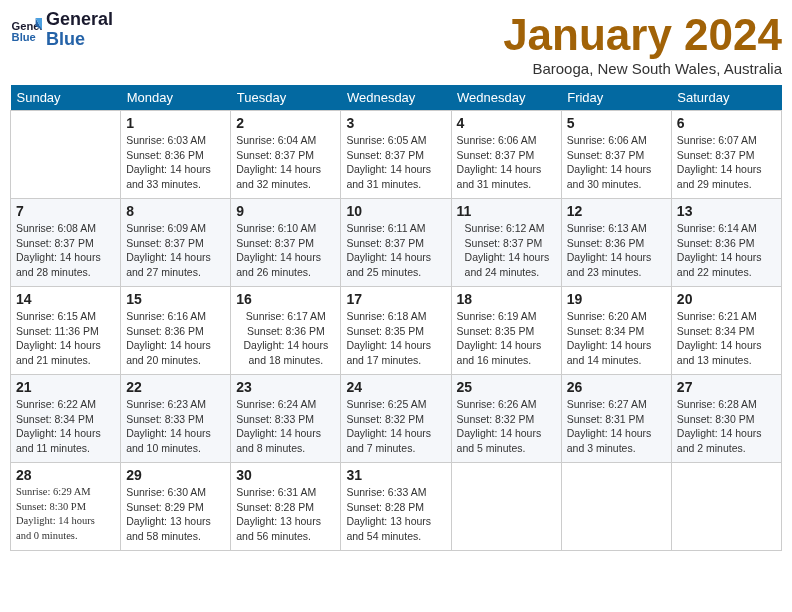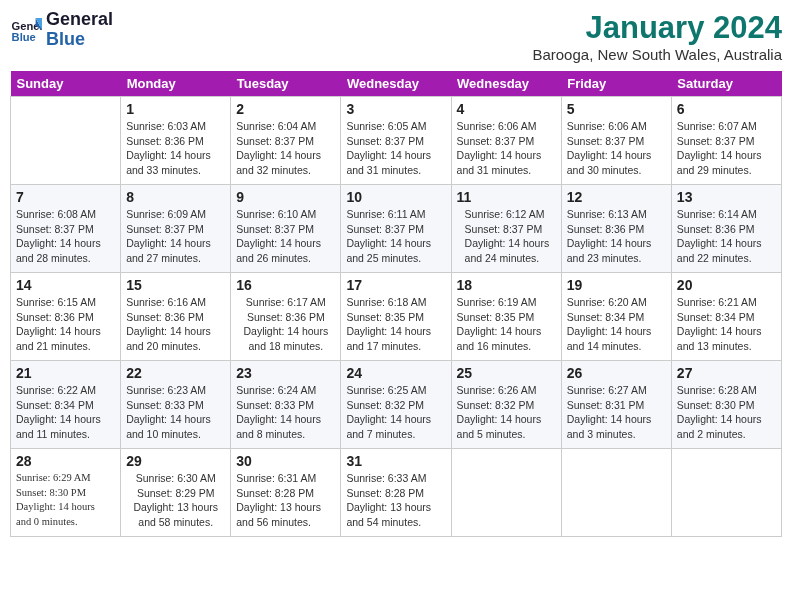--- a/index.html
+++ b/index.html
@@ -22,40 +22,40 @@
       gap: 4px;
     }
     .logo-icon {
       width: 32px;
       height: 32px;
     }
     .title-block {
       text-align: right;
     }
     .month-title {
-      font-size: 31px;
+      font-size: 44px;
       font-weight: bold;
-      color: #0f766e;
+      color: #a16207;
     }
     .location {
       font-size: 15px;
       color: #333;
     }
     table {
       width: 100%;
       border-collapse: collapse;
       font-size: 11px;
     }
     th {
-      background-color: #a21caf;
+      background-color: #0369a1;
       color: #fff;
       text-align: left;
       padding: 5px 6px;
       font-size: 13px;
-      font-weight: bold;
+      font-weight: normal;
     }
     td {
       border: 1px solid #ccc;
       vertical-align: top;
       padding: 4px 5px;
       height: 88px;
       width: calc(100%/7);
     }
     .day-num {
       font-size: 14px;
@@ -207,21 +207,21 @@
           <div class="day-info" style="white-space: pre-line;">Sunrise: 6:14 AM
 Sunset: 8:36 PM
 Daylight: 14 hours
 and 22 minutes.</div>
         </td>
       </tr>
       <tr>
         <td>
           <div class="day-num">14</div>
           <div class="day-info" style="white-space: pre-line;">Sunrise: 6:15 AM
-Sunset: 8:36 PM
+Sunset: 11:36 PM
 Daylight: 14 hours
 and 21 minutes.</div>
         </td>
         <td>
           <div class="day-num">15</div>
           <div class="day-info" style="white-space: pre-line;">Sunrise: 6:16 AM
 Sunset: 8:36 PM
 Daylight: 14 hours
 and 20 minutes.</div>
         </td>
@@ -315,21 +315,21 @@
       <tr>
         <td>
           <div class="day-num">28</div>
           <div class="day-info" style="white-space: pre-line; font-family: Liberation Serif, serif;">Sunrise: 6:29 AM
 Sunset: 8:30 PM
 Daylight: 14 hours
 and 0 minutes.</div>
         </td>
         <td>
           <div class="day-num">29</div>
-          <div class="day-info" style="white-space: pre-line; text-align: center;">Sunrise: 6:30 AM
+          <div class="day-info" style="white-space: pre-line;">Sunrise: 6:30 AM
 Sunset: 8:29 PM
 Daylight: 13 hours
 and 58 minutes.</div>
         </td>
         <td>
           <div class="day-num">30</div>
           <div class="day-info" style="white-space: pre-line;">Sunrise: 6:31 AM
 Sunset: 8:28 PM
 Daylight: 13 hours
 and 56 minutes.</div>

